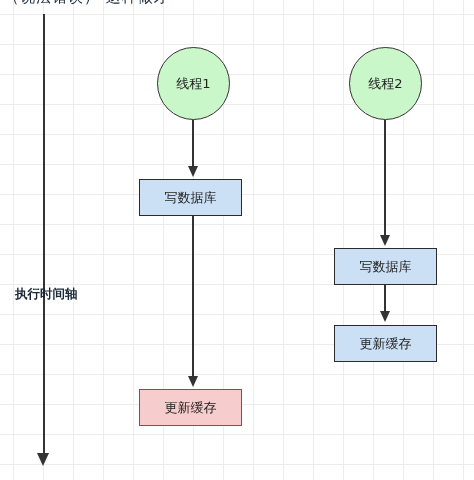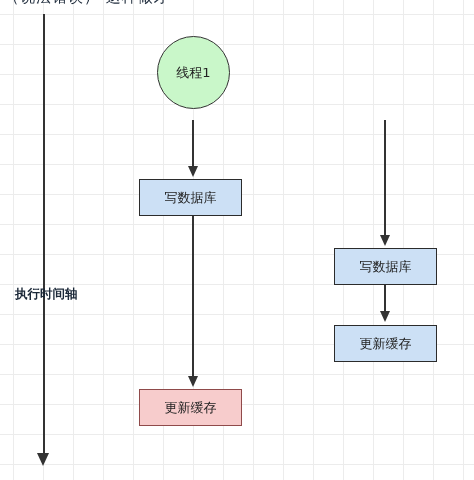--- a/index.html
+++ b/index.html
@@ -87,38 +87,41 @@
 <body>
 
 <div id="canvas">
 
   <div class="clipped-title">（说法错误）  这样做才</div>
 
   <div class="timeline-line" style="left:43px; top:14px; height:442px;"></div>
   <div class="timeline-arrow" style="left:37px; top:453px;"></div>
   <div class="timeline-label" style="left:15px; top:238px;margin-top:48px;">执行时间轴</div>
 
-  <div class="node circle" style="left:157px; top:36px; width:73px; height:73px; background:#c9f7c9;">
+  <div class="node circle" style="left:157px; top:47px; width:73px; height:73px; background:#c9f7c9;">
     <span>线程1</span>
   </div>
 
   <div class="edge-line" style="left:192px; top:120px; height:48px;"></div>
   <div class="arrow-head" style="left:187.5px; top:166px;"></div>
 
   <div class="node" style="left:139px; top:179px; width:103px; height:37px; background:#cce0f5; border-color:#2b2b2b;">
     <span>写数据库</span>
   </div>
 
   <div class="edge-line" style="left:192px; top:216px; height:162px;"></div>
   <div class="arrow-head" style="left:187.5px; top:376px;"></div>
 
   <div class="node" style="left:139px; top:389px; width:103px; height:37px; background:#f7cccc; border-color:#8f4a4a;">
     <span>更新缓存</span>
   </div>
 
+  <div class="node circle" style="left:349px; top:47px; width:73px; height:73px; background:#c9f7c9;">
+    <span>线程2</span>
+  </div>
 
   <div class="edge-line" style="left:384px; top:120px; height:117px;"></div>
   <div class="arrow-head" style="left:379.5px; top:235px;"></div>
 
   <div class="node" style="left:334px; top:248px; width:103px; height:37px; background:#cce0f5; border-color:#2b2b2b;">
     <span>写数据库</span>
   </div>
 
   <div class="edge-line" style="left:384px; top:285px; height:28px;"></div>
   <div class="arrow-head" style="left:379.5px; top:311px;"></div>

